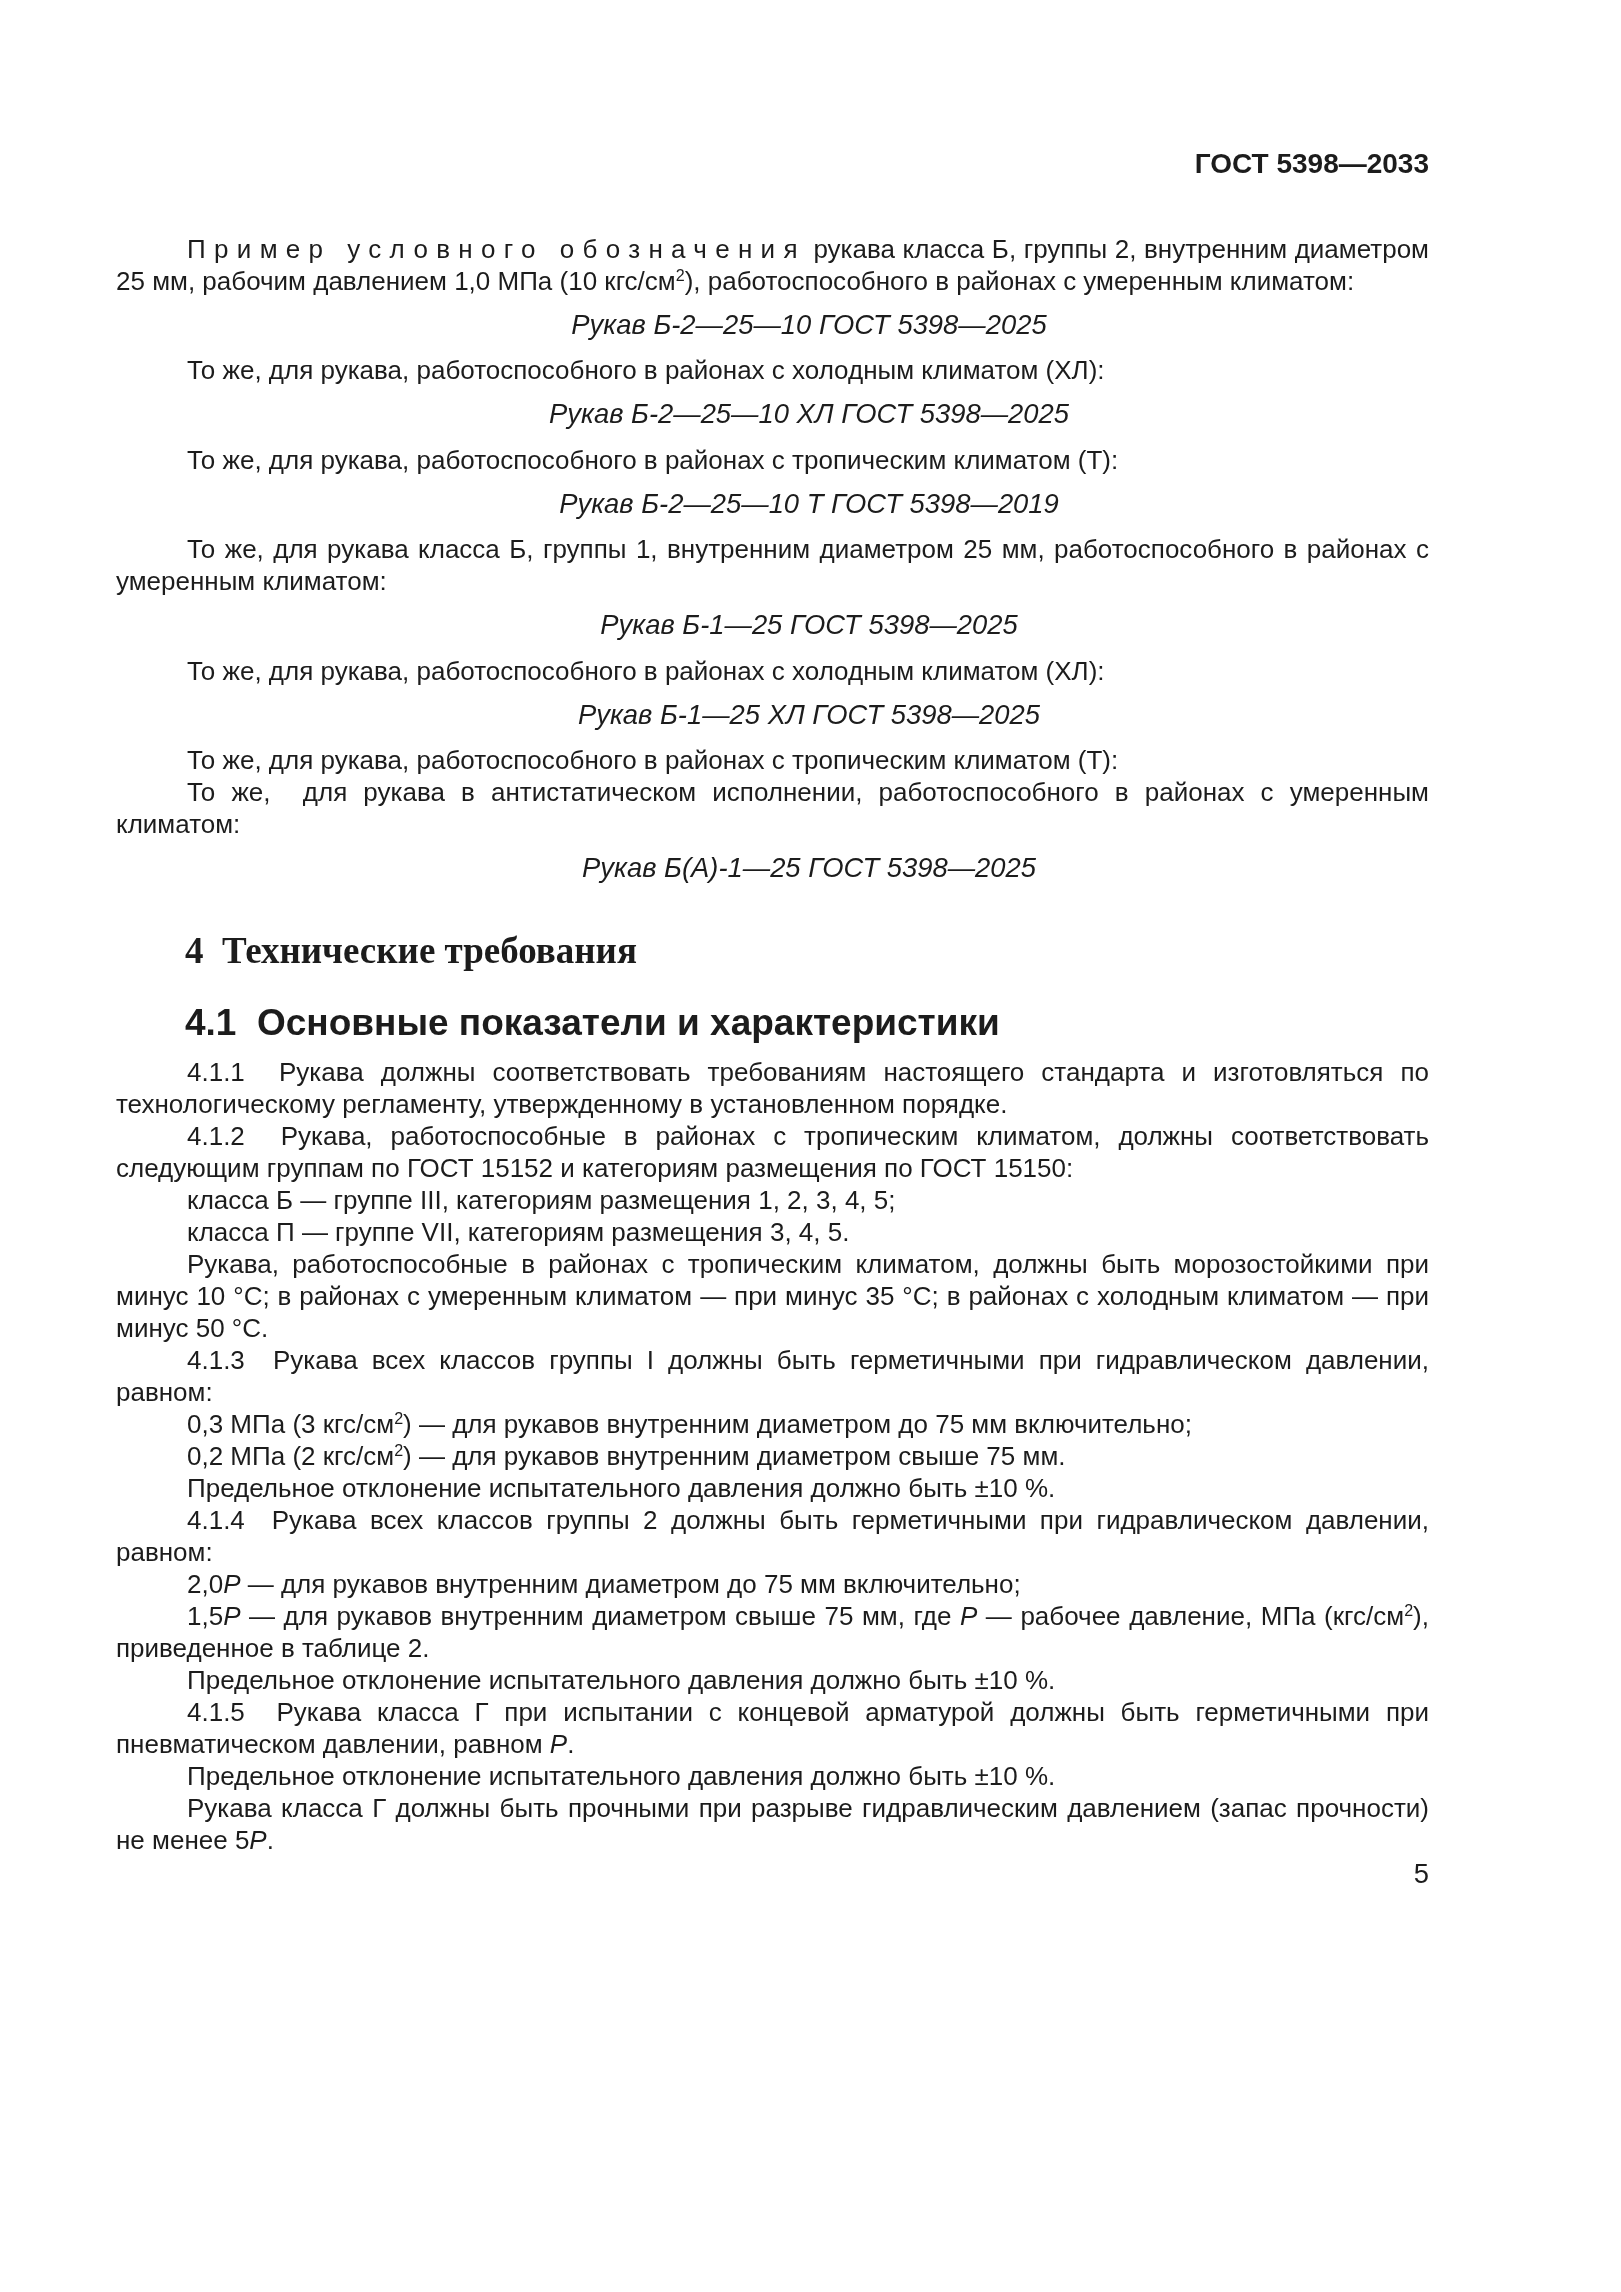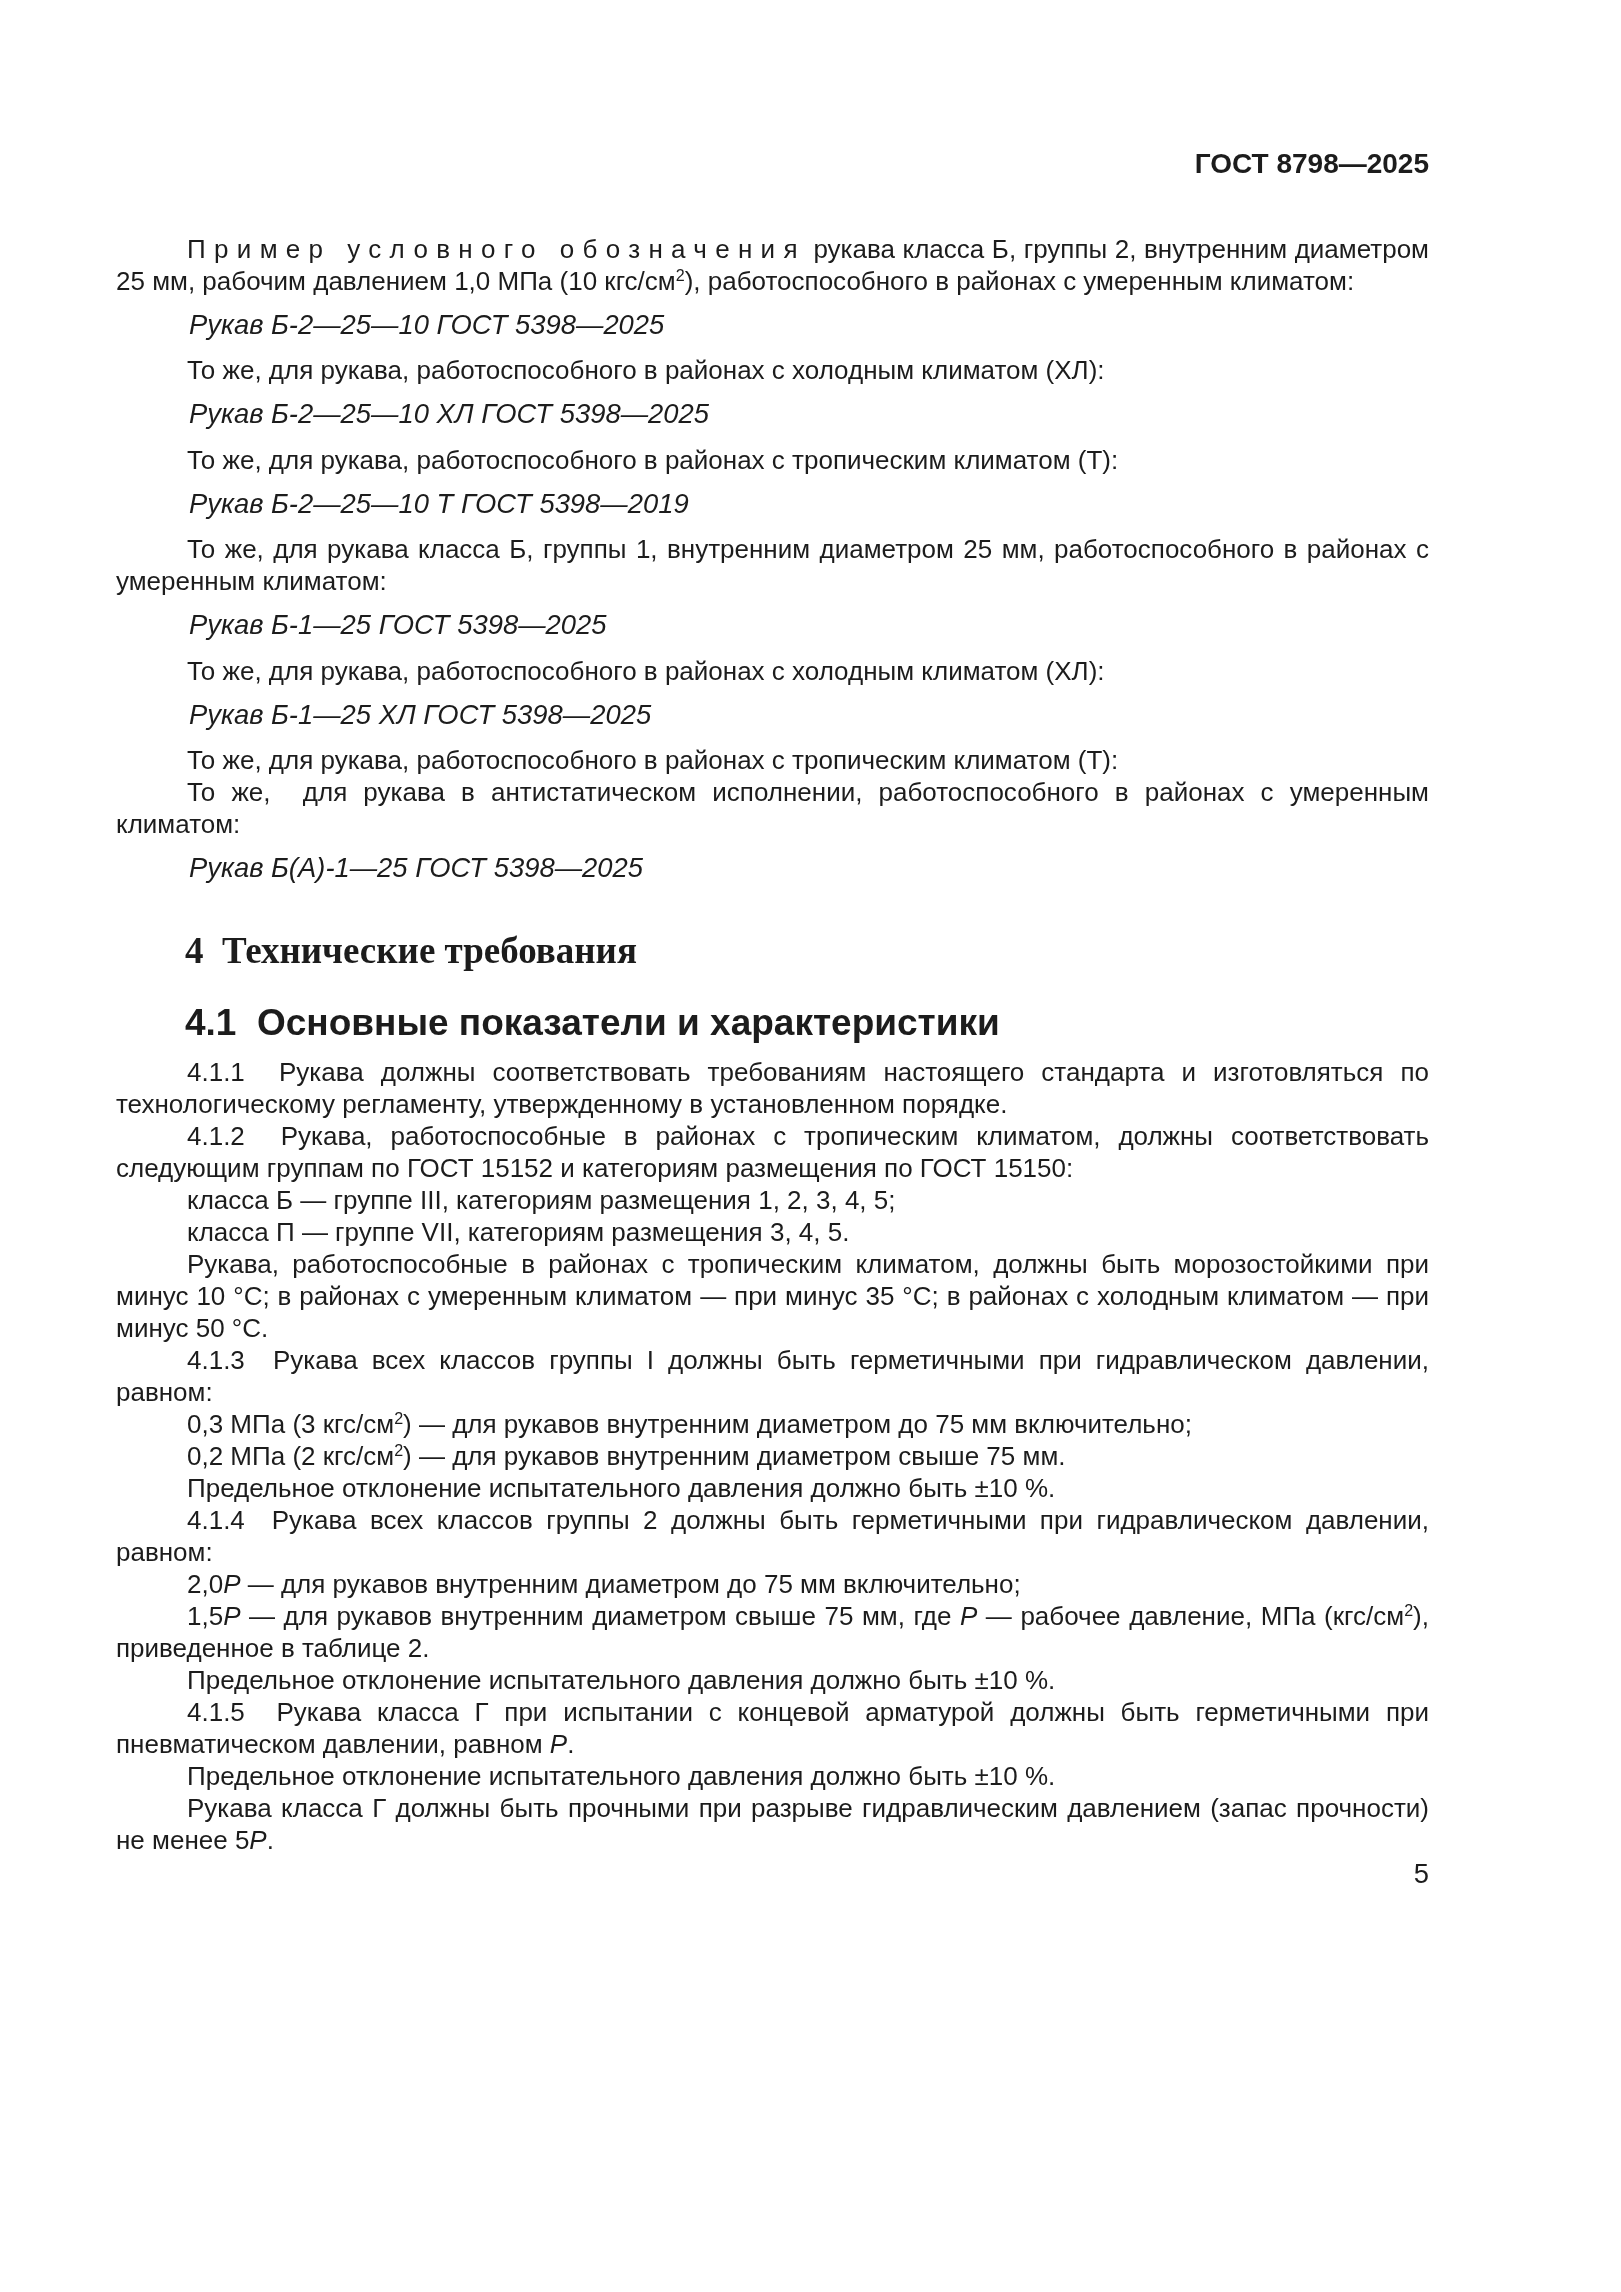--- a/index.html
+++ b/index.html
@@ -26,21 +26,21 @@
     line-height: 32px;
     margin: 0;
     text-indent: 71px;
     text-align: justify;
     hyphens: none;
   }
   .example {
     font-size: 27.4px;
     line-height: 32px;
     font-style: italic;
-    text-align: left;
+    text-align: center;
     text-indent: 0;
     margin: 11.8px 0 13.7px 0;
     padding-left: 73px;
   }
   .h1 {
     font-size: 37px;
     line-height: 43px;
     font-weight: bold;
     margin: 45px 0 0 0;
     text-indent: 69px;
@@ -70,21 +70,21 @@
   }
   .ls { letter-spacing: 0.32em; }
   i { font-style: italic; }
 </style>
 </head>
 <body>
 
 <div class="page">
 
   <header class="doc-header">
-    <span>ГОСТ 8798—2025</span>
+    <span>ГОСТ 5398—2033</span>
   </header>
 
   <main>
     <p class="p"><span class="ls">Пример условного обозначения</span> рукава класса Б, группы 2, внутренним диаметром 25&nbsp;мм, рабочим давлением 1,0&nbsp;МПа (10&nbsp;кгс/см<sup>2</sup>), работоспособного в районах с умеренным климатом:</p>
     <p class="example">Рукав Б-2—25—10 ГОСТ 5398—2025</p>
     <p class="p">То же, для рукава, работоспособного в районах с холодным климатом (ХЛ):</p>
     <p class="example">Рукав Б-2—25—10 ХЛ ГОСТ 5398—2025</p>
     <p class="p">То же, для рукава, работоспособного в районах с тропическим климатом (Т):</p>
     <p class="example">Рукав Б-2—25—10 Т ГОСТ 5398—2019</p>
     <p class="p">То же, для рукава класса Б, группы 1, внутренним диаметром 25 мм, работоспособного в районах с умеренным климатом:</p>

